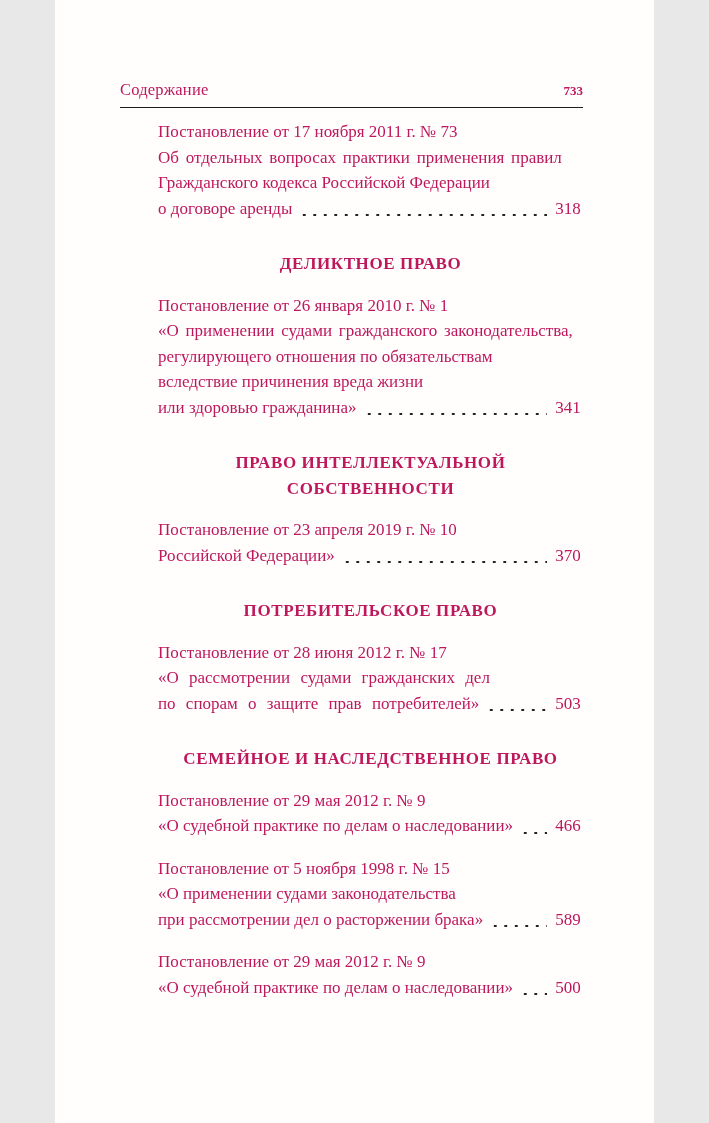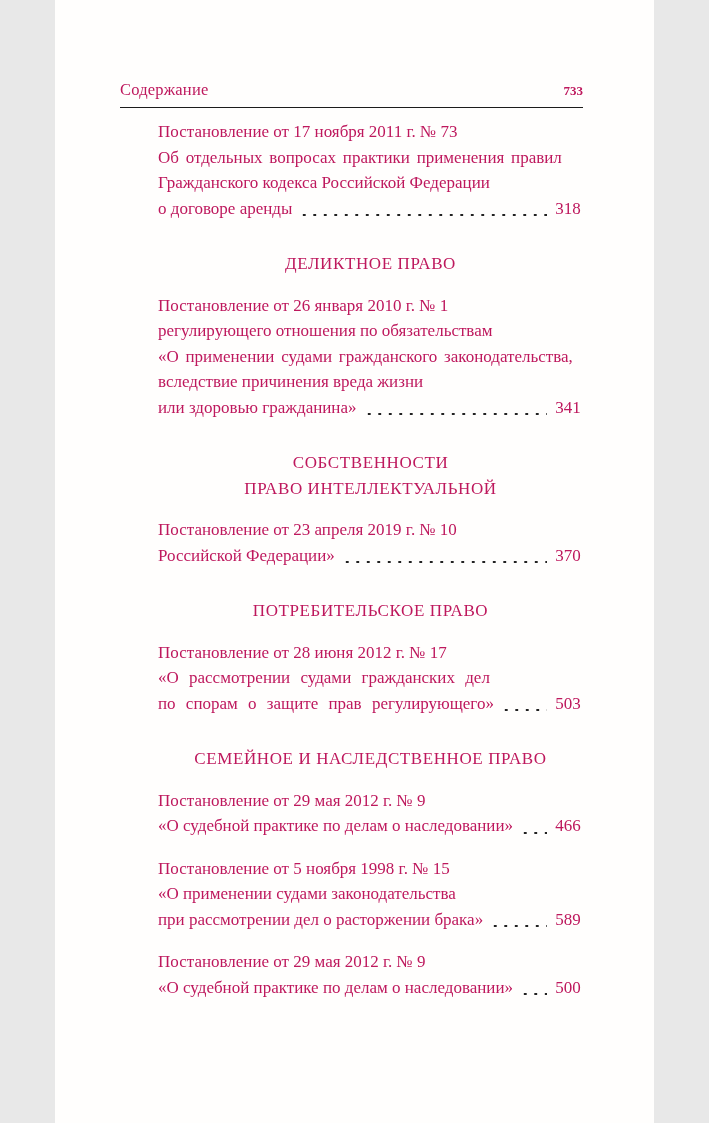--- a/index.html
+++ b/index.html
@@ -27,21 +27,21 @@
   .running-head .pagenum { font-weight: bold; font-size: 13px; }
 
   .toc { font-size: 17px; line-height: 25.5px; margin-left: 38px; }
 
   .entry { margin: 0; }
   .entry + .entry { margin-top: 17px; }
   .first-entry { margin-top: 11px; }
 
   .section-heading {
     text-align: center;
-    font-weight: normal;
+    font-weight: bold;
     font-size: 17px;
     letter-spacing: 0.6px;
     margin: 30px 0 16px 0;
   }
   .section-heading .hline { display: block; }
 
   .entry-line { display: block; }
   .ws1 { word-spacing: 2.5px; }
   .ws2 { word-spacing: 6px; }
 
@@ -88,51 +88,51 @@
         <span class="leader"></span>
         <span class="pg">318</span>
       </span>
     </div>
 
     <div class="section-heading">
       <span class="hline">ДЕЛИКТНОЕ ПРАВО</span>
     </div>
     <div class="entry">
       <span class="entry-line">Постановление от 26 января 2010 г. № 1</span>
+      <span class="entry-line ws1">«О применении судами гражданского законодательства,</span>
       <span class="entry-line">регулирующего отношения по обязательствам</span>
-      <span class="entry-line ws1">«О применении судами гражданского законодательства,</span>
       <span class="entry-line">вследствие причинения вреда жизни</span>
       <span class="entry-last">
         <span class="text">или здоровью гражданина»</span>
         <span class="leader"></span>
         <span class="pg">341</span>
       </span>
     </div>
 
     <div class="section-heading">
+      <span class="hline">ПРАВО ИНТЕЛЛЕКТУАЛЬНОЙ</span>
       <span class="hline">СОБСТВЕННОСТИ</span>
-      <span class="hline">ПРАВО ИНТЕЛЛЕКТУАЛЬНОЙ</span>
     </div>
     <div class="entry">
       <span class="entry-line">Постановление от 23 апреля 2019 г. № 10</span>
       <span class="entry-last">
         <span class="text">Российской Федерации»</span>
         <span class="leader"></span>
         <span class="pg">370</span>
       </span>
     </div>
 
     <div class="section-heading">
       <span class="hline">ПОТРЕБИТЕЛЬСКОЕ ПРАВО</span>
     </div>
     <div class="entry">
       <span class="entry-line">Постановление от 28 июня 2012 г. № 17</span>
       <span class="entry-line ws2">«О рассмотрении судами гражданских дел</span>
       <span class="entry-last">
-        <span class="text ws2">по спорам о защите прав регулирующего»</span>
+        <span class="text ws2">по спорам о защите прав потребителей»</span>
         <span class="leader"></span>
         <span class="pg">503</span>
       </span>
     </div>
 
     <div class="section-heading">
       <span class="hline">СЕМЕЙНОЕ И НАСЛЕДСТВЕННОЕ ПРАВО</span>
     </div>
     <div class="entry">
       <span class="entry-line">Постановление от 29 мая 2012 г. № 9</span>

